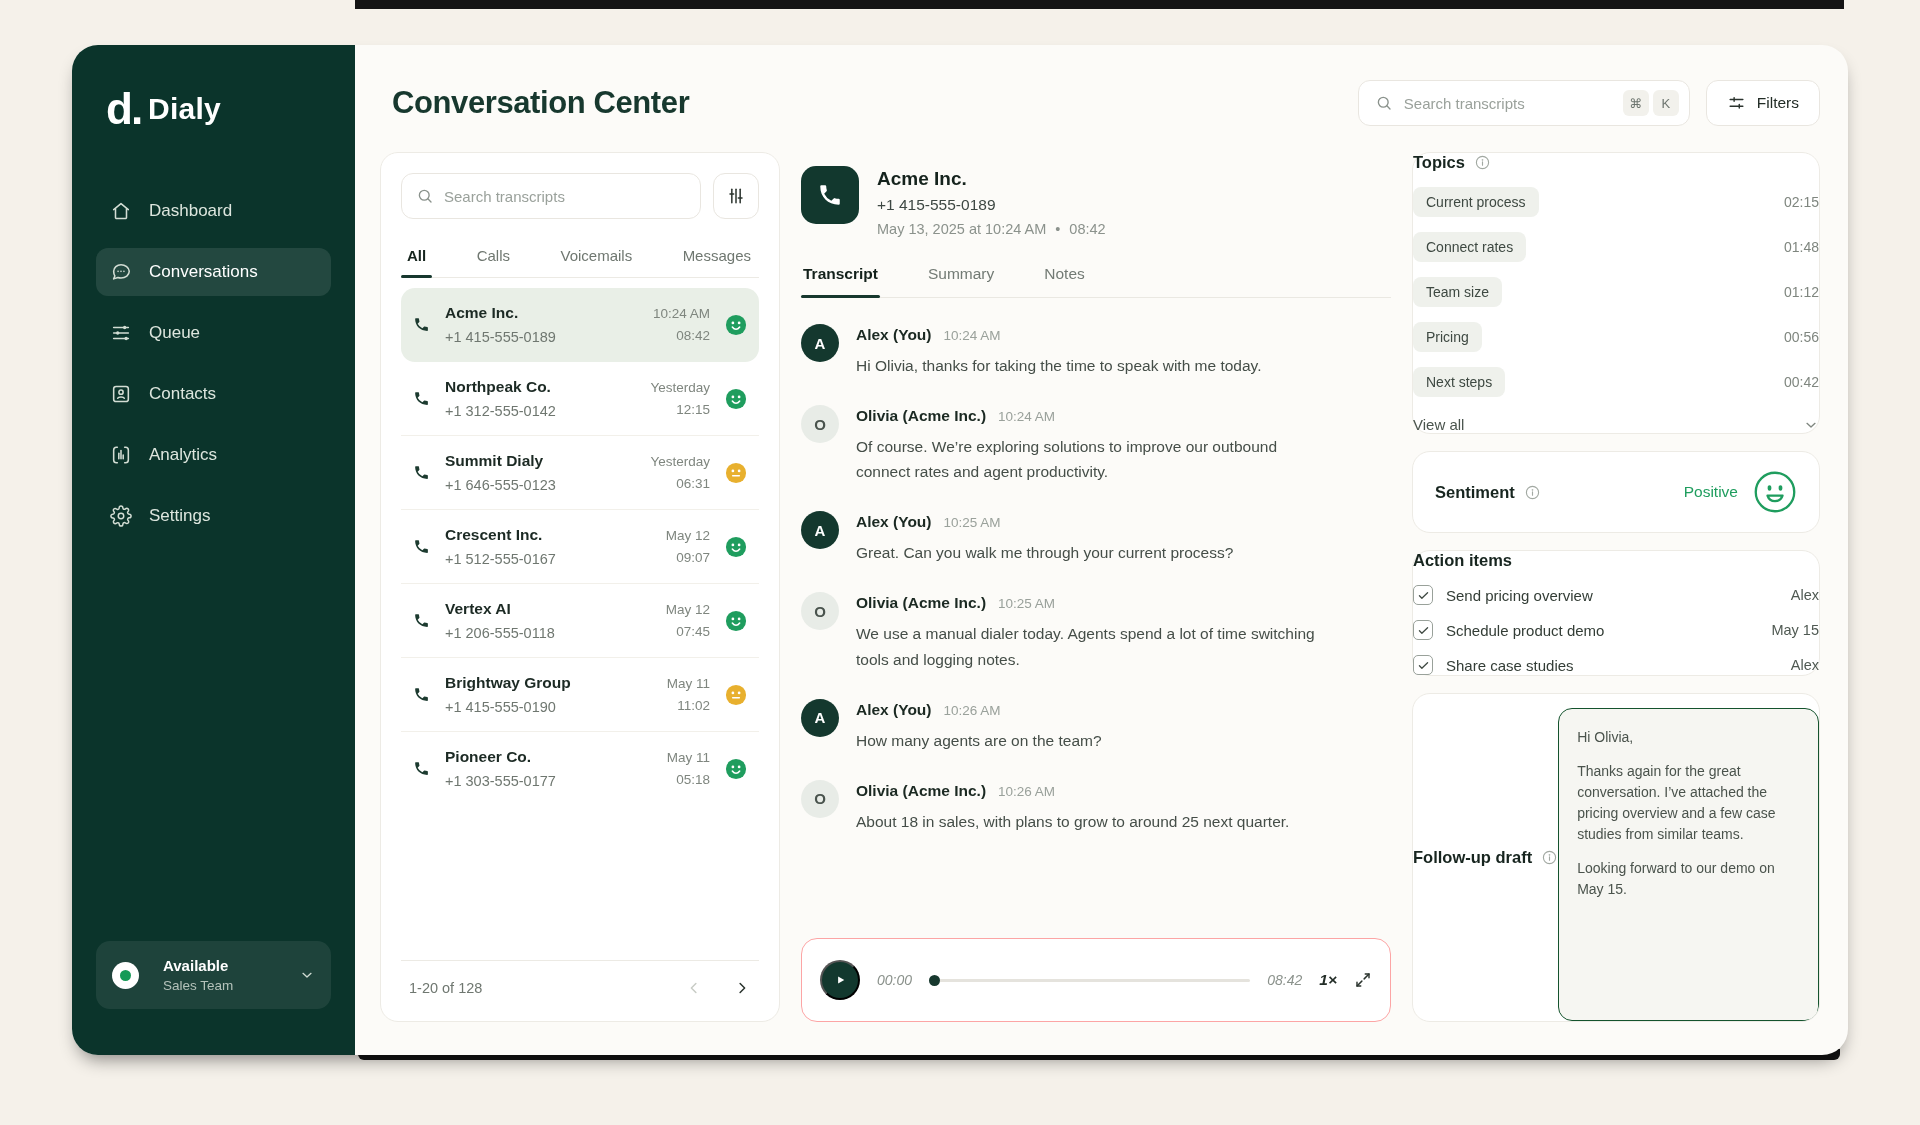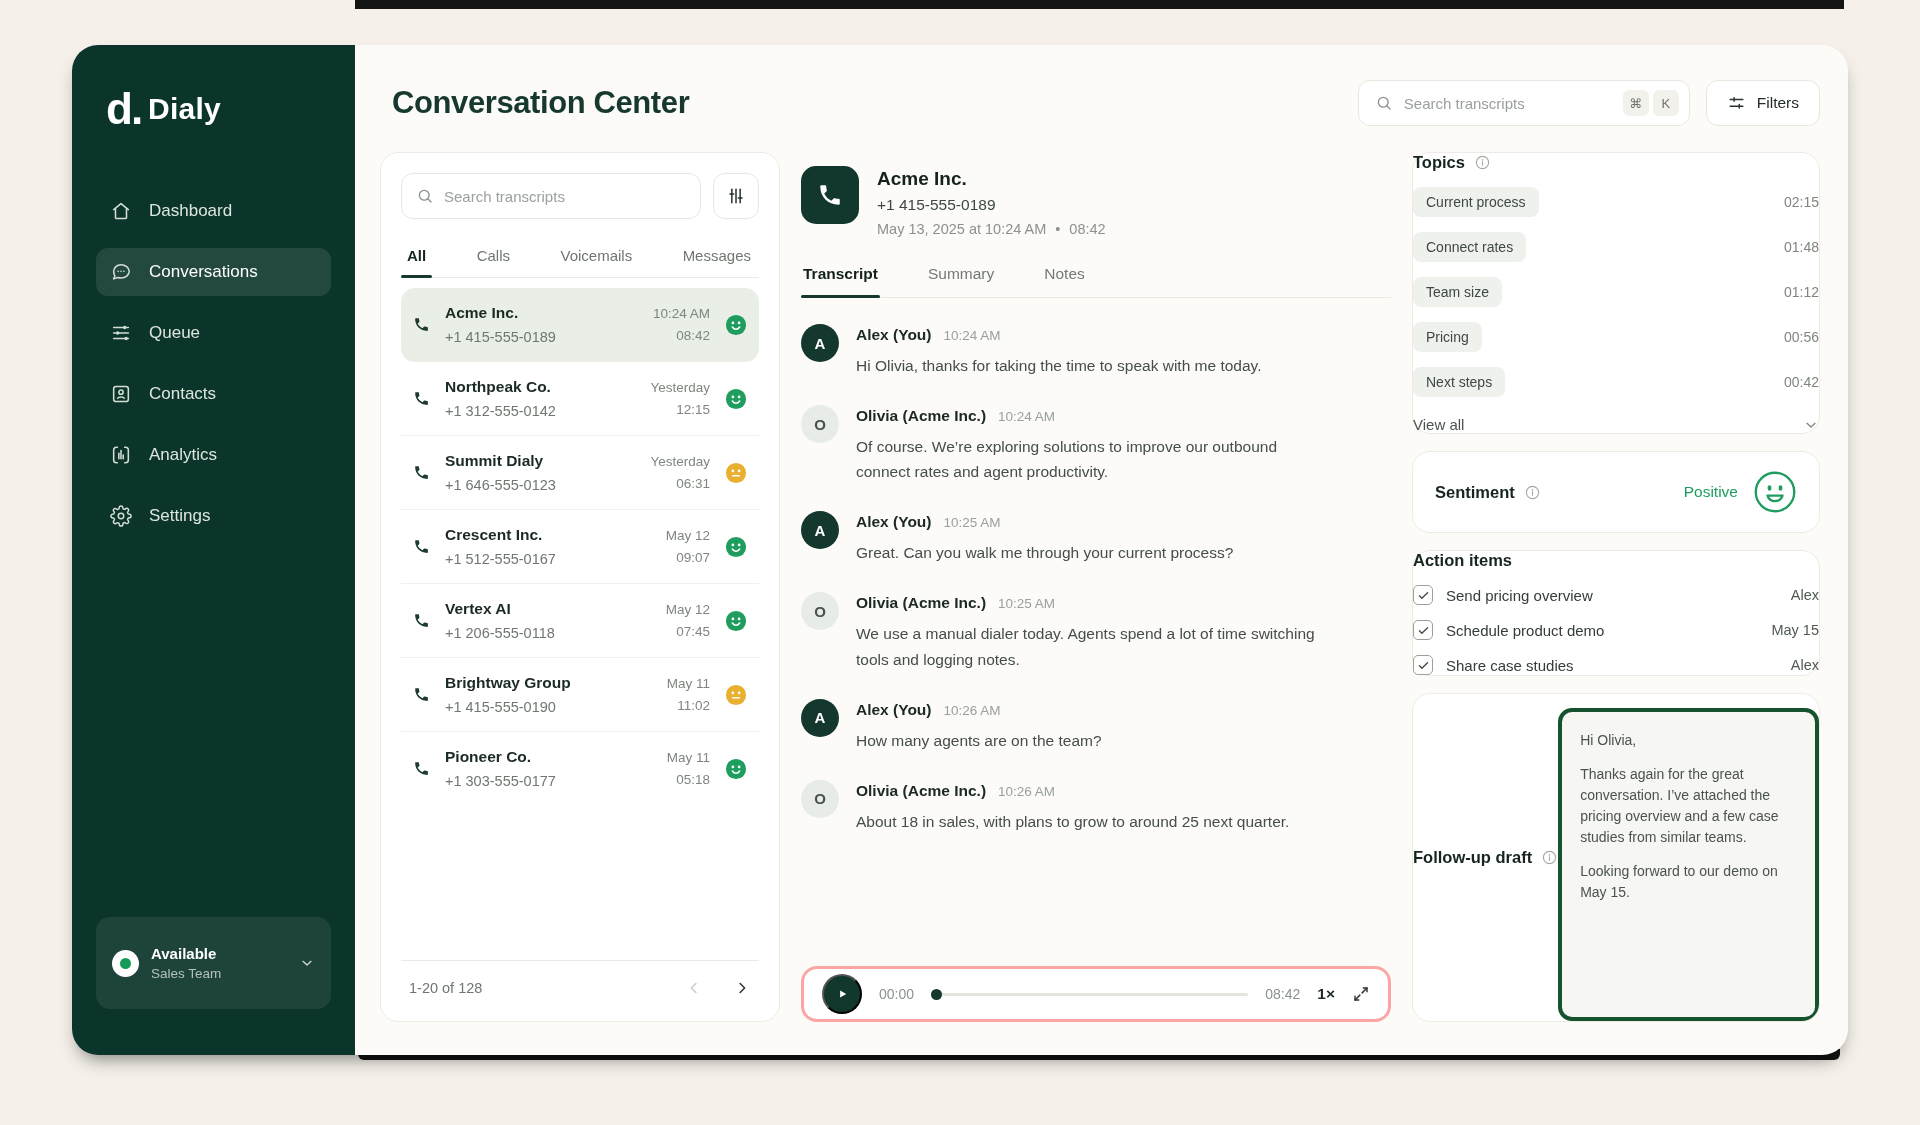--- a/index.html
+++ b/index.html
@@ -33,21 +33,21 @@
   .logo-name { font-size:30px; font-weight:bold; color:#ffffff; letter-spacing:0.2px; }
   .nav { margin-top:56px; display:flex; flex-direction:column; gap:13px; }
   .nav-item {
     display:flex; align-items:center; gap:17px; padding:13px 14px;
     border-radius:12px; font-size:17px; color:#dde6de; cursor:pointer;
   }
   .nav-item.active { background:rgba(255,255,255,0.10); color:#ffffff; }
   .nav-icon { width:22px; height:22px; color:#d3ddd4; flex-shrink:0; }
   .status-box {
     margin-top:auto; background:rgba(255,255,255,0.08); border-radius:14px;
-    padding:28px 16px; display:flex; align-items:center; gap:12px; cursor:pointer;
+    padding:16px 16px; display:flex; align-items:center; gap:24px; cursor:pointer;
   }
   .status-dot-ring { width:27px; height:27px; border-radius:50%; background:#ffffff; display:flex; align-items:center; justify-content:center; flex-shrink:0; }
   .status-dot { width:11px; height:11px; border-radius:50%; background:#169a57; }
   .status-state { font-size:15px; font-weight:bold; color:#ffffff; margin-bottom:4px; }
   .status-team { font-size:13.5px; color:#b4c2ba; }
   .status-chevron { margin-left:auto; color:#cfdbd2; }
 
   
   .main { flex:1; display:flex; flex-direction:column; min-width:0; }
   .main-header { display:flex; align-items:center; justify-content:space-between; padding:35px 28px 26px 37px; }
@@ -132,22 +132,22 @@
   .messages { flex:1; margin-top:26px; display:flex; flex-direction:column; gap:27px; overflow:hidden; }
   .msg { display:flex; gap:17px; }
   .avatar { width:38px; height:38px; border-radius:50%; display:flex; align-items:center; justify-content:center;
     font-size:15px; font-weight:bold; flex-shrink:0; }
   .avatar.agent { background:#14382e; color:#ffffff; }
   .avatar.customer { background:#e8ece7; color:#49534d; }
   .msg-head { display:flex; align-items:baseline; gap:12px; padding-top:2px; }
   .msg-speaker { font-size:15.5px; font-weight:bold; color:#1b2922; }
   .msg-time { font-size:13.5px; color:#9aa19b; }
   .msg-text { margin-top:9px; font-size:15.5px; color:#454e48; line-height:1.62; max-width:468px; }
-  .player { margin-top:auto; height:56px; border:3px solid #fca5a5; background:#ffffff; border-radius:16px;
-    display:flex; align-items:center; gap:17px; padding:0 18px; flex-shrink:0; }
+  .player { margin-top:auto; height:84px; border:1px solid #fca5a5; background:#ffffff; border-radius:16px;
+    display:flex; align-items:center; gap:17px; padding:0 18px; flex-shrink:0;font-style:italic; }
   .play-btn { width:40px; height:40px; border-radius:50%; background:#12382e;
     display:flex; align-items:center; justify-content:center; cursor:pointer; flex-shrink:0; }
   .p-time { font-size:14px; color:#8b928c; }
   .track { flex:1; height:3px; background:#e5e3dd; border-radius:2px; position:relative; cursor:pointer; }
   .track-knob { position:absolute; left:0; top:-4px; width:11px; height:11px; border-radius:50%; background:#17382e; }
   .p-speed { font-size:15.5px; font-weight:bold; color:#232d27; cursor:pointer; }
   .icon-expand { width:18px; height:18px; color:#2a332d; cursor:pointer; }
 
   
   .right-col { width:408px; flex-shrink:0; display:flex; flex-direction:column; gap:17px; overflow:hidden; }
@@ -164,21 +164,21 @@
   .sentiment-card { display:flex; align-items:center; justify-content:space-between; padding:18px 22px; }
   .sentiment-right { display:flex; align-items:center; gap:15px; }
   .sentiment-value { font-size:15.5px; color:#1f9d5e; }
   .action-row { display:flex; align-items:center; justify-content:space-between; margin-top:15px; }
   .action-left { display:flex; align-items:center; gap:13px; }
   .checkbox { width:20px; height:20px; border:1.6px solid #99a19a; border-radius:5px;
     display:flex; align-items:center; justify-content:center; background:#fff; cursor:pointer; }
   .action-label { font-size:15px; color:#333d36; }
   .action-meta { font-size:14.5px; color:#4f5952; }
   .followup-card { flex:1; display:flex; flex-direction:row; overflow:hidden; }
-  .draft-box { margin-top:14px; background:#f6f6f2; border:4px solid #14532d; border-radius:14px;
+  .draft-box { margin-top:14px; background:#f6f6f2; border:1px solid #14532d; border-radius:14px;
     padding:18px; flex:1; display:flex; flex-direction:column; overflow:hidden; }
   .draft-p { font-size:14px; color:#4a534c; line-height:1.5; margin-bottom:13px; }
 </style>
 </head>
 <body>
 
 <div class="edge-strip top"></div>
 <div class="edge-strip bottom"></div>
 
 <div class="app-window">

